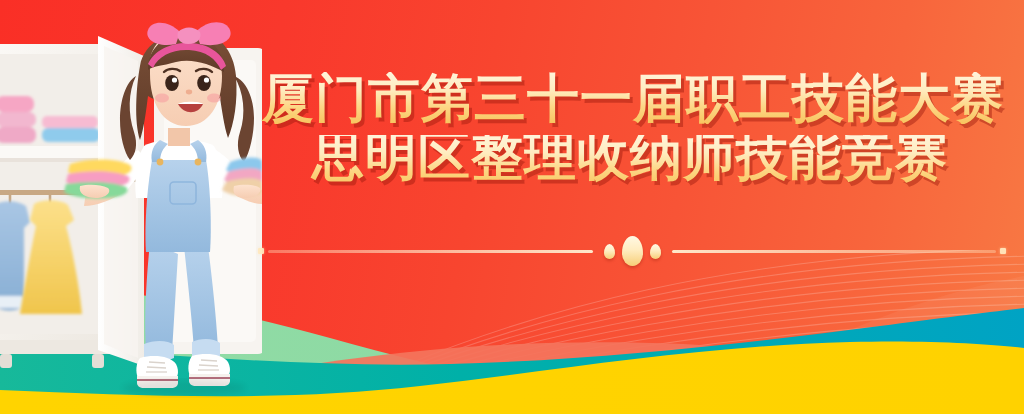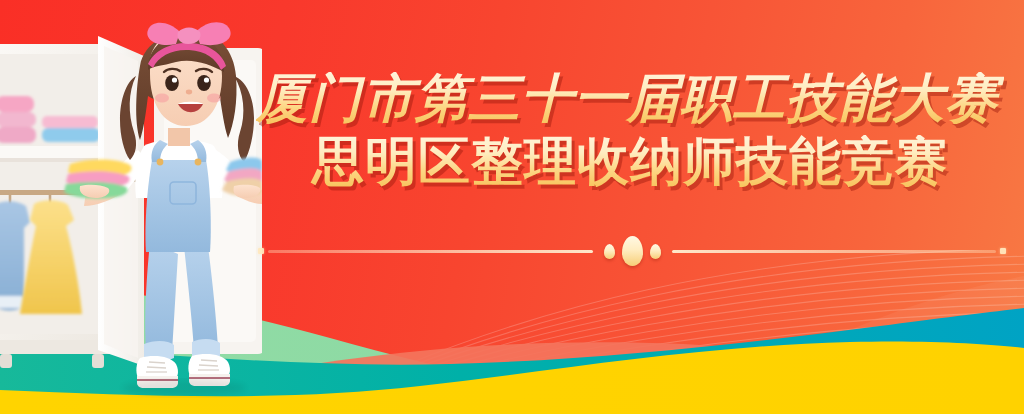--- a/index.html
+++ b/index.html
@@ -39,22 +39,22 @@
     letter-spacing:1px;
     line-height:1.0;
     white-space:nowrap;
     background:linear-gradient(180deg,#FFF4DA 0%,#FFECC0 34%,#FDD684 68%,#F8C45E 100%);
     -webkit-background-clip:text;
     background-clip:text;
     color:transparent;
     -webkit-text-fill-color:transparent;
     filter:drop-shadow(3px 4px 0 rgba(150,22,10,0.42));
   }
-  .t1{font-size:52px; text-align:left;font-style:italic;}
-  .t2{font-size:52px; text-align:center; margin-top:11px;}
+  .t1{font-size:52px; text-align:right;}
+  .t2{font-size:52px; text-align:center; margin-top:11px;font-family:Liberation Mono, monospace;}
 
   
   .divider{
     position:absolute;
     left:258px; top:234px;
     width:748px; height:34px;
     display:flex;align-items:center;justify-content:center;
   }
   .dv-dot-sq{
     width:6px;height:6px;border-radius:1px;

